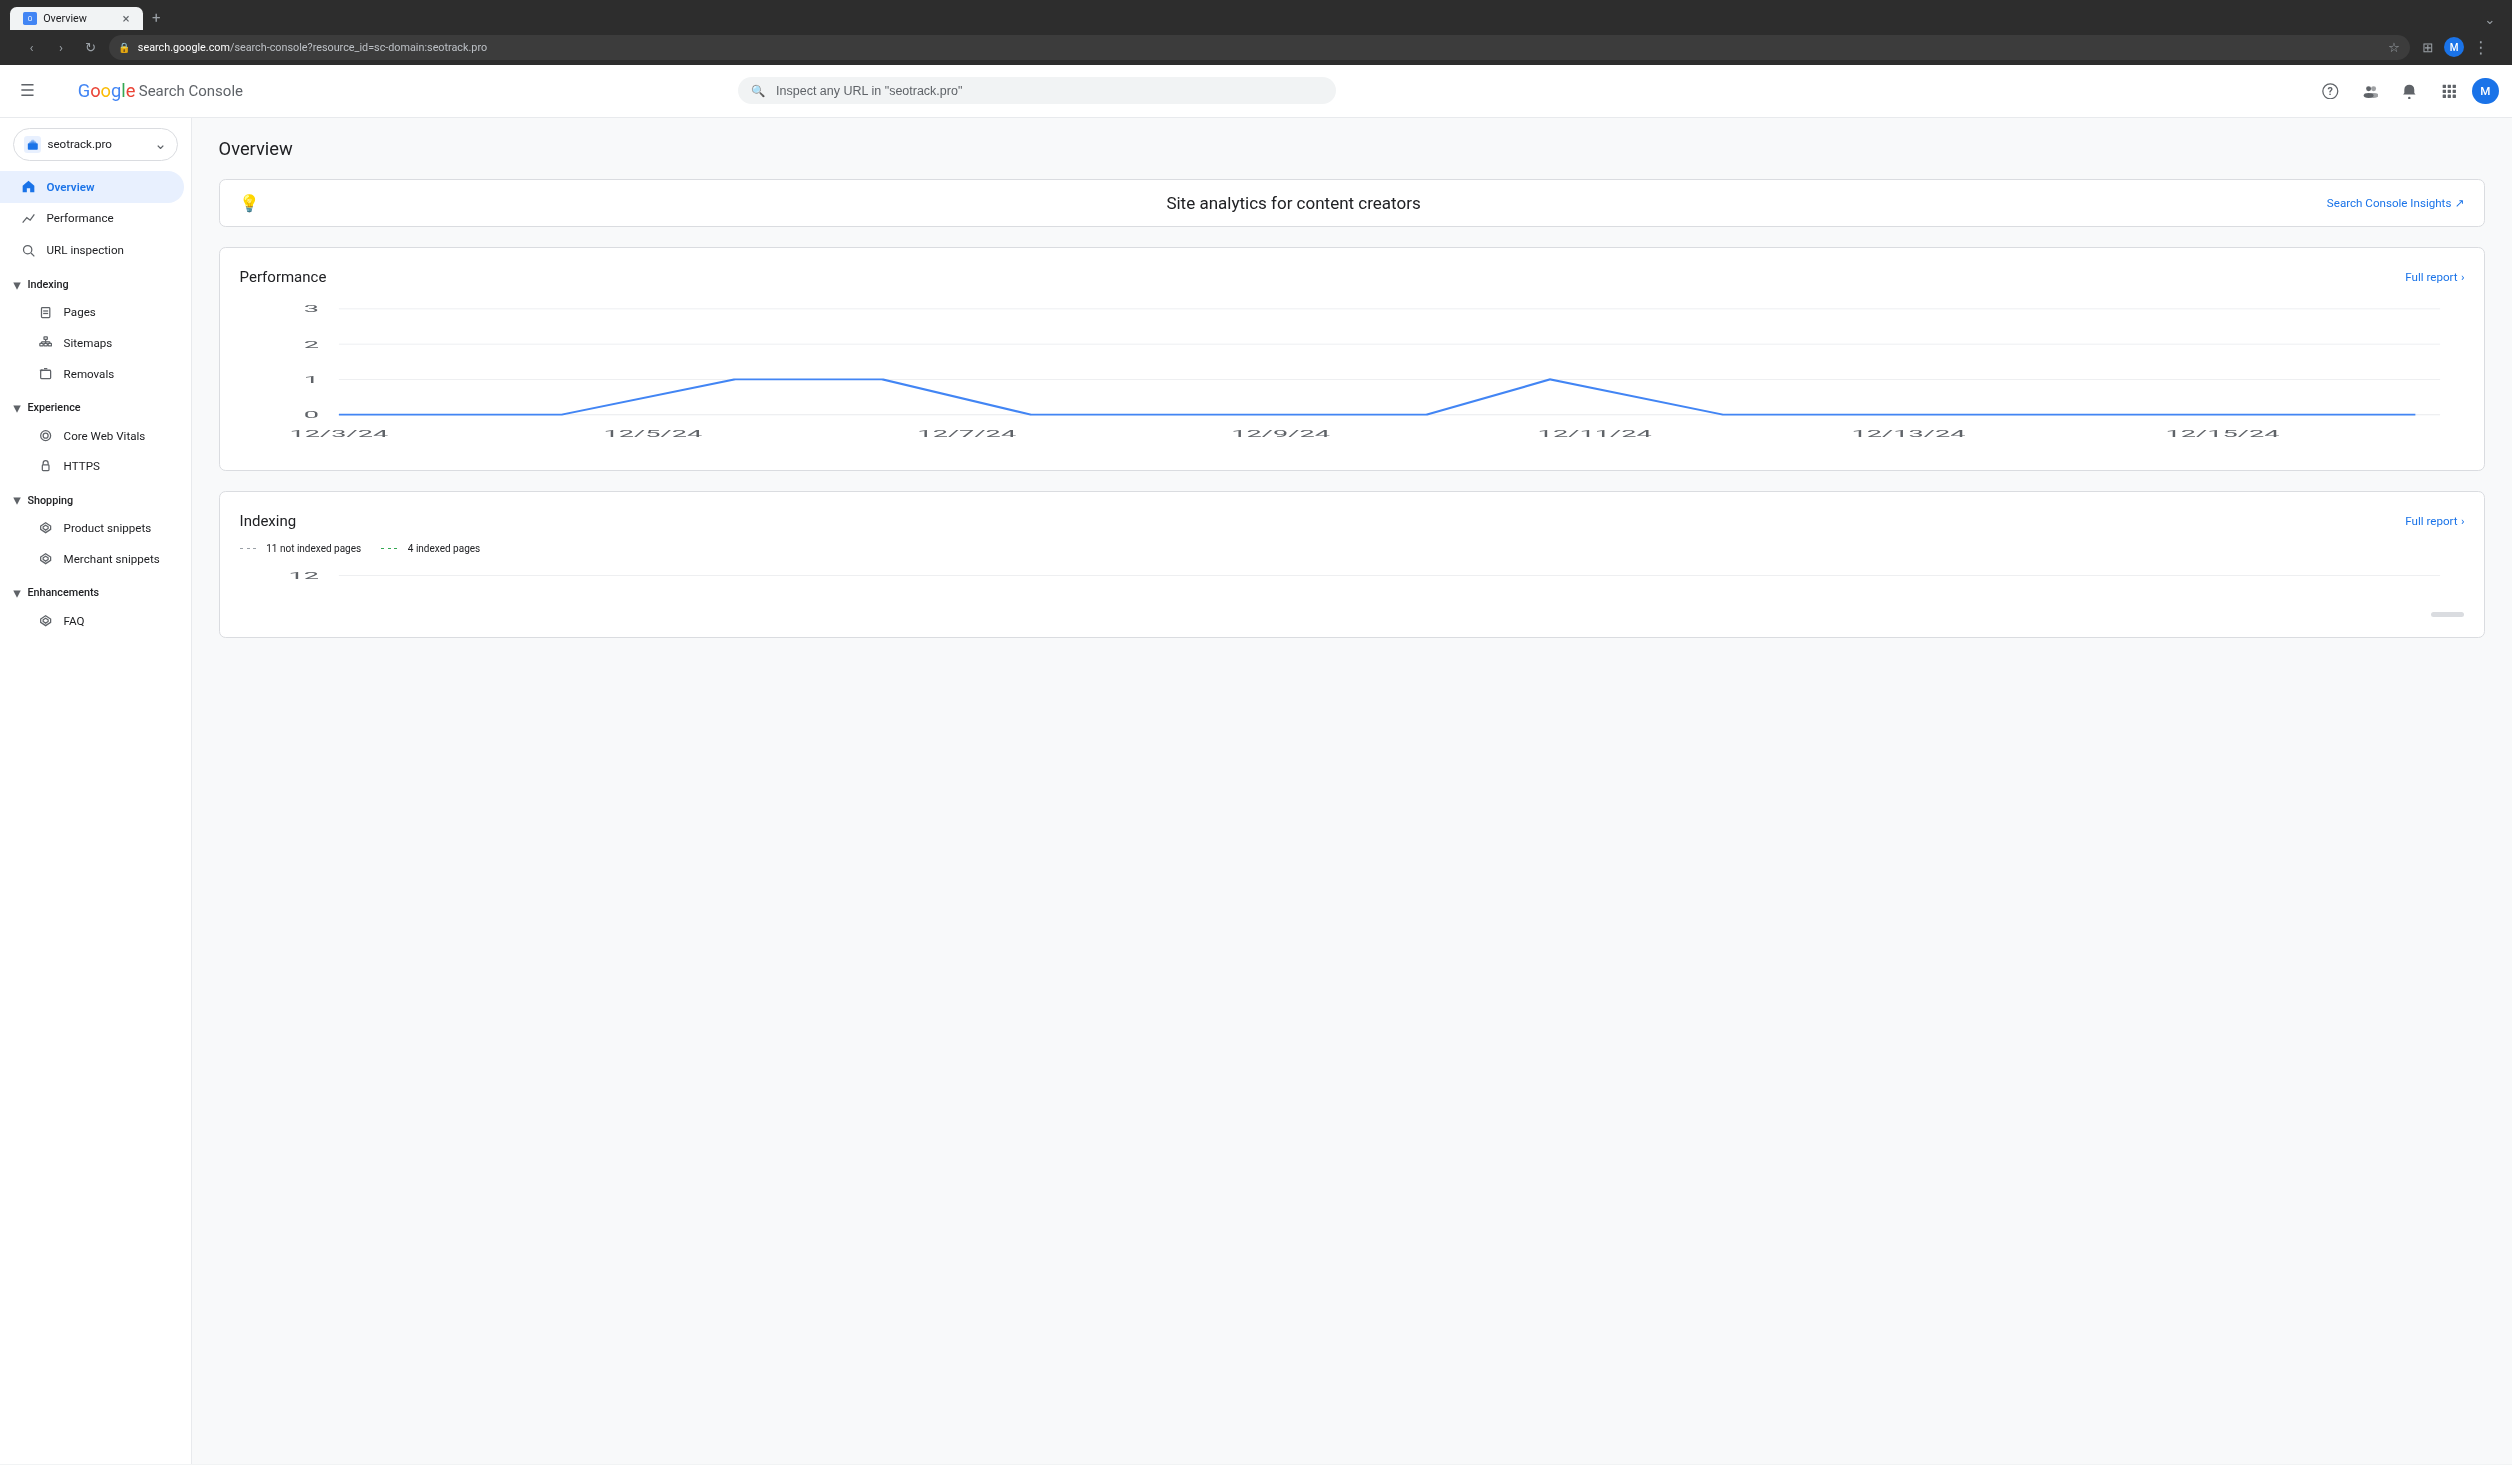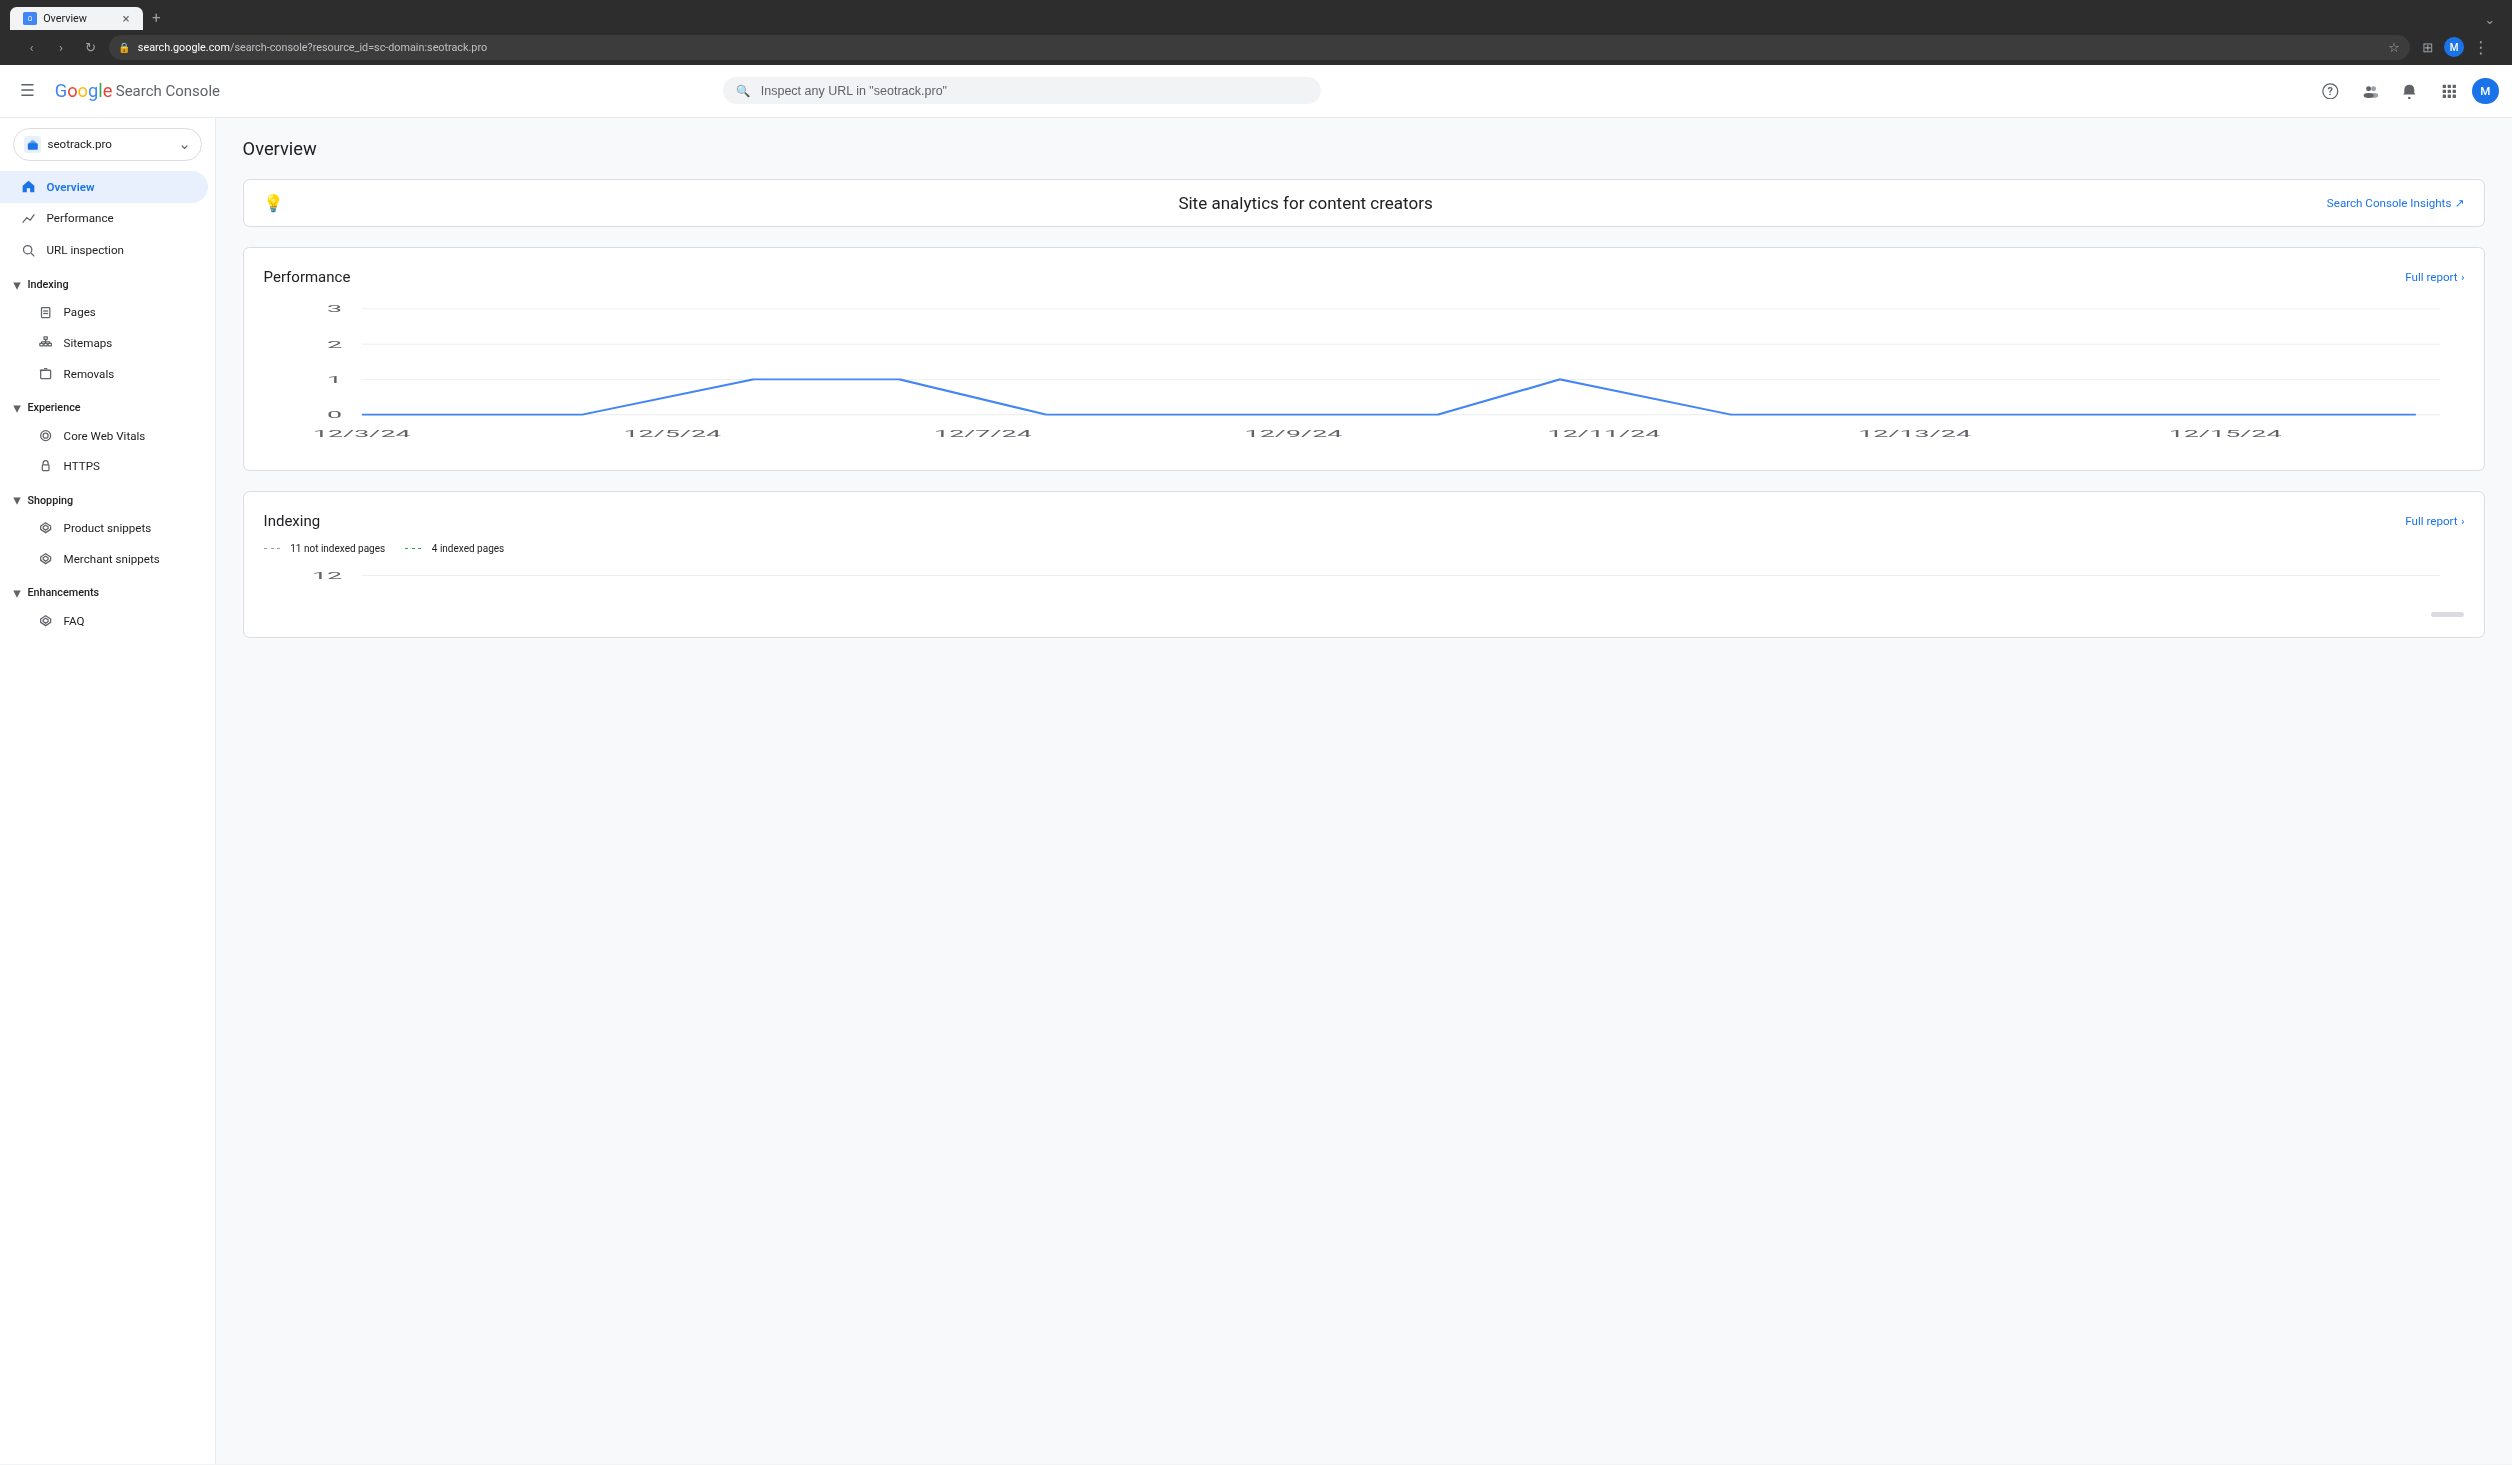--- a/index.html
+++ b/index.html
@@ -24,42 +24,42 @@
     .toolbar-actions { display: flex; align-items: center; gap: 3.3px; }
     .toolbar-icon { width: 23px; height: 23px; border-radius: 50%; display: flex; align-items: center; justify-content: center; color: #9aa0a6; cursor: pointer; font-size: 13.3px; }
 
     
     .app-shell { display: flex; flex-direction: column; height: calc(100vh - 66px); background: #ffffff; }
 
     
     .top-nav { background: #ffffff; border-bottom: 0.8px solid #e8eaed; padding: 0 13.3px; height: 53px; display: flex; align-items: center; gap: 13.3px; position: sticky; top: 0; z-index: 100; }
     .menu-icon { color: #5f6368; cursor: pointer; font-size: 16.6px; padding: 6.6px; border-radius: 50%; }
     .logo { display: flex; align-items: center; gap: 0; }
-    .logo-google { font-size: 18.3px; font-weight: 400; }
+    .logo-google { font-size: 18.3px; font-weight: 400; margin-left: 23px; }
     .logo-google .g { color: #4285f4; }
     .logo-google .o1 { color: #ea4335; }
     .logo-google .o2 { color: #fbbc05; }
     .logo-google .g2 { color: #4285f4; }
     .logo-google .l { color: #34a853; }
     .logo-google .e { color: #ea4335; }
     .logo-sc { font-size: 15px; color: #5f6368; font-weight: 400; margin-left: 3.3px; }
     .search-bar { flex: 1; max-width: 598px; margin: 0 auto; }
     .search-bar-inner { background: #f1f3f4; border-radius: 20px; padding: 6.6px 13.3px; display: flex; align-items: center; gap: 10px; }
     .search-bar-inner input { background: transparent; border: none; outline: none; font-size: 12.5px; color: #202124; width: 100%; }
     .search-bar-inner input::placeholder { color: #5f6368; }
     .search-icon-top { color: #5f6368; }
     .nav-actions { display: flex; align-items: center; gap: 6.6px; margin-left: auto; }
     .nav-action-btn { width: 33px; height: 33px; border-radius: 50%; display: flex; align-items: center; justify-content: center; color: #5f6368; cursor: pointer; font-size: 15px; }
     .avatar { width: 26.6px; height: 26.6px; border-radius: 50%; background: #1a73e8; display: flex; align-items: center; justify-content: center; color: white; font-size: 11.6px; font-weight: 500; cursor: pointer; }
 
     
     .main-layout { display: flex; flex: 1; overflow: hidden; }
 
     
-    .sidebar { width: 216px; background: #ffffff; overflow-y: auto; padding-bottom: 20px; flex-shrink: 0; border-right: 0.8px solid #e8eaed; }
+    .sidebar { width: 192px; background: #ffffff; overflow-y: auto; padding-bottom: 20px; flex-shrink: 0; border-right: 0.8px solid #e8eaed; }
     .property-selector { margin: 10px 13.3px; padding: 6.6px 10px; border: 0.8px solid #dadce0; border-radius: 20px; display: flex; align-items: center; gap: 6.6px; cursor: pointer; }
     .property-icon { width: 16.6px; height: 16.6px; background: #e8f0fe; border-radius: 3.3px; display: flex; align-items: center; justify-content: center; }
     .property-name { font-size: 11.6px; color: #202124; flex: 1; }
     .property-dropdown { color: #5f6368; font-size: 15px; }
 
     .nav-item { display: flex; align-items: center; gap: 10px; padding: 8.3px 13.3px 8.3px 20px; cursor: pointer; border-radius: 0 20px 20px 0; margin-right: 6.6px; color: #202124; font-size: 11.6px; }
     .nav-item.active { background: #e8f0fe; font-weight: 600; color: #1a73e8; }
     .nav-item .nav-icon { width: 16.6px; color: inherit; display: flex; align-items: center; justify-content: center; font-size: 15px; }
 
     .nav-section-header { display: flex; align-items: center; gap: 6.6px; padding: 10px 13.3px 3.3px 13.3px; font-size: 10.8px; color: #202124; font-weight: 500; cursor: pointer; }

